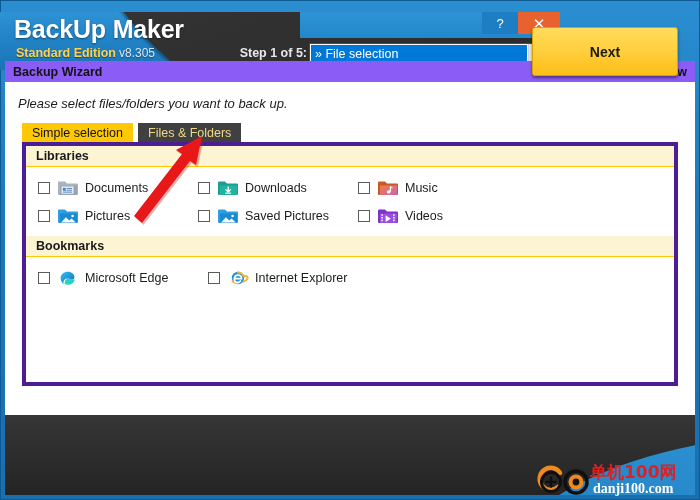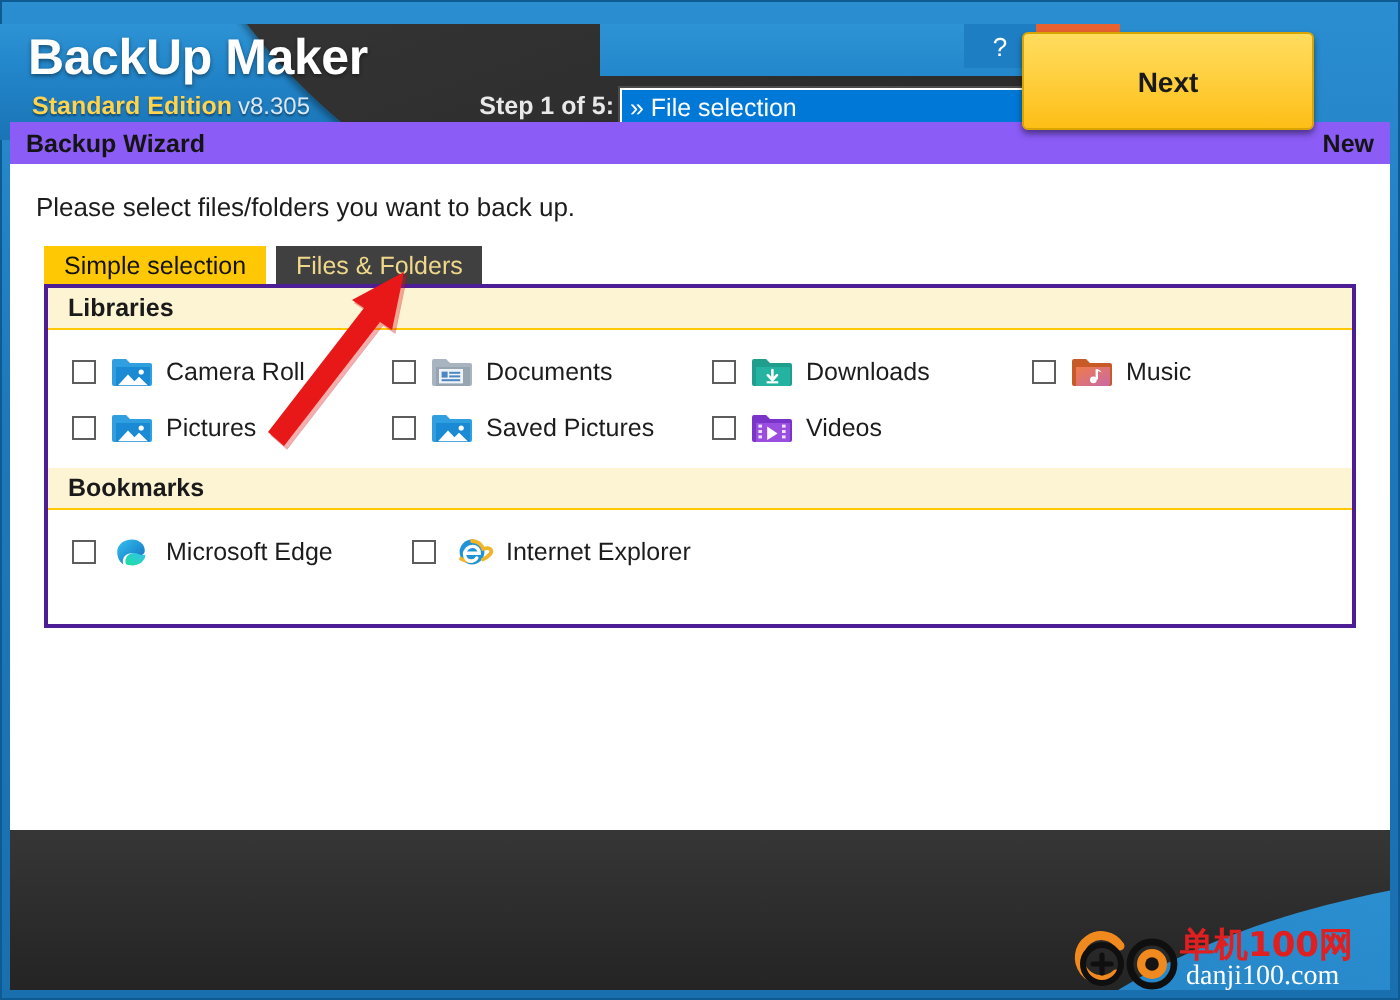--- a/index.html
+++ b/index.html
@@ -200,20 +200,21 @@
     background: #ffffff;
     box-sizing: border-box;
     overflow: hidden;
   }
   .instruction {
     position: absolute;
     left: 13px;
     top: 14px;
     font-size: 13px;
     color: #1c1c1c;
+    font-style: italic;
   }
 
   
   .tabstrip {
     position: absolute;
     left: 17px;
     top: 41px;
     display: flex;
     align-items: center;
   }
@@ -235,22 +236,22 @@
     color: #f0d88a;
     margin-left: 5px;
   }
 
   
   .group-panel {
     position: absolute;
     left: 17px;
     top: 60px;
     width: 656px;
-    height: 172px;
-    border: 2px solid #4c1d95;
+    height: 244px;
+    border: 4px solid #4c1d95;
     box-sizing: border-box;
     background: #ffffff;
   }
   .group-head {
     height: 21px;
     background: #fdf4d4;
     border-bottom: 1px solid #ffc805;
     display: flex;
     align-items: center;
     padding-left: 10px;
@@ -325,21 +326,21 @@
     display: flex;
     align-items: center;
     justify-content: center;
     font-size: 14px;
     font-weight: bold;
     color: #1a1a1a;
     box-sizing: border-box;
     cursor: default;
   }
   .btn-back { left: 379px; }
-  .btn-next { left: 511px; }
+  .btn-next { left: 532px; margin-top: 11px; }
 
   
   .annotation-arrow {
     position: absolute;
     left: 120px;
     top: 128px;
     width: 100px;
     height: 100px;
     pointer-events: none;
   }
@@ -365,20 +366,21 @@
     font-family: "DejaVu Sans", sans-serif;
   }
   .wm-text-url {
     position: absolute;
     left: 57px;
     top: 20px;
     font-size: 14px;
     color: #ffffff;
     font-family: "Liberation Serif", serif;
     white-space: nowrap;
+    font-weight: bold;
   }
 </style>
 </head>
 <body>
 
 <div class="app-window">
 
   <div class="frame-border"></div>
 
   <div class="titlebar">
@@ -425,32 +427,20 @@
     </div>
 
     <div class="group-panel">
 
       <div class="group-head">
         <span>Libraries</span>
       </div>
       <div class="group-body">
 
         <div class="item-row">
-          <div class="item" style="width:160px">
-            <span class="cb"></span>
-            <span class="item-icon">
-              <svg width="22" height="18" viewBox="0 0 22 18">
-                <path d="M1 3.5a1 1 0 011-1h6l2 2h10a1 1 0 011 1V15a1 1 0 01-1 1H2a1 1 0 01-1-1z" fill="#2f9fe0"></path>
-                <path d="M3 6.5h17V15a1 1 0 01-1 1H3z" fill="#1b8ad4"></path>
-                <path d="M4 15.6l5-5.4 3.2 3.4 2.3-2.2 4.4 4.2z" fill="#ffffff"></path>
-                <circle cx="15.6" cy="9" r="1.3" fill="#ffffff"></circle>
-              </svg>
-            </span>
-            <span class="item-label">Camera Roll</span>
-          </div>
 
           <div class="item" style="width:160px">
             <span class="cb"></span>
             <span class="item-icon">
               <svg width="22" height="18" viewBox="0 0 22 18">
                 <path d="M1 3.5a1 1 0 011-1h6l2 2h10a1 1 0 011 1V15a1 1 0 01-1 1H2a1 1 0 01-1-1z" fill="#a8b4c0"></path>
                 <path d="M3 6.5h17V15a1 1 0 01-1 1H3z" fill="#97a5b3"></path>
                 <rect x="4.5" y="7.5" width="12" height="7.2" fill="#eef3f8"></rect>
                 <rect x="5.8" y="8.8" width="3" height="3" fill="#4e86c0"></rect>
                 <rect x="9.6" y="8.9" width="5.5" height="1" fill="#4e86c0"></rect>

